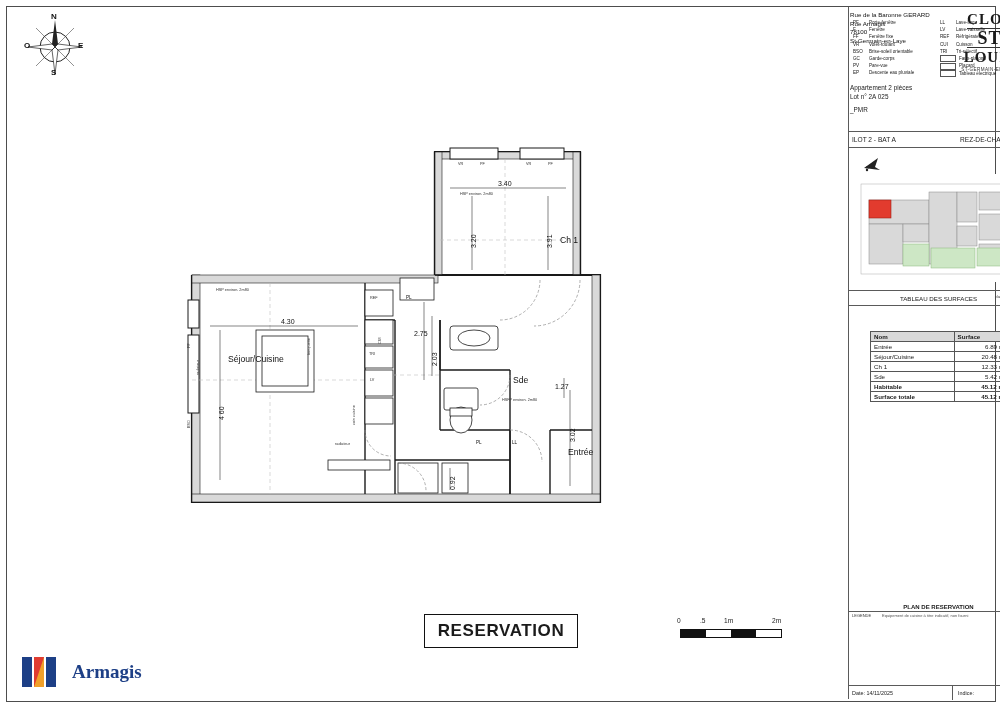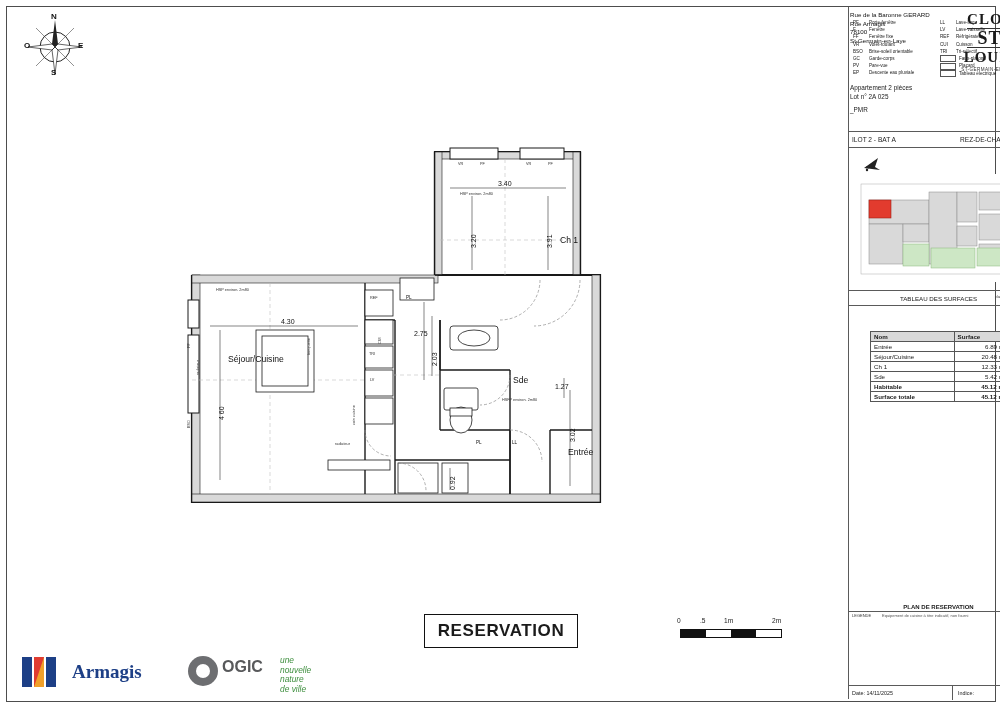--- a/index.html
+++ b/index.html
@@ -452,23 +452,13 @@
       <svg width="44" height="30" viewBox="0 0 44 30">
         <rect x="0" y="0" width="10" height="30" fill="#1d3f86"></rect>
         <rect x="12" y="0" width="10" height="30" fill="#f0a02a"></rect>
         <rect x="24" y="0" width="10" height="30" fill="#1d3f86"></rect>
         <polygon points="12,0 22,0 12,30" fill="#e03c31"></polygon>
       </svg>
     </div>
     <div class="mg-text">Armagis</div>
   </div>
 
-  <div class="ogic">
-    <div class="og-circle"></div>
-    <div class="og-name">OGIC</div>
-    <div class="og-tag">
-      <div>une</div>
-      <div>nouvelle</div>
-      <div>nature</div>
-      <div>de ville</div>
-    </div>
-  </div>
 </div>
 
 </body></html>

